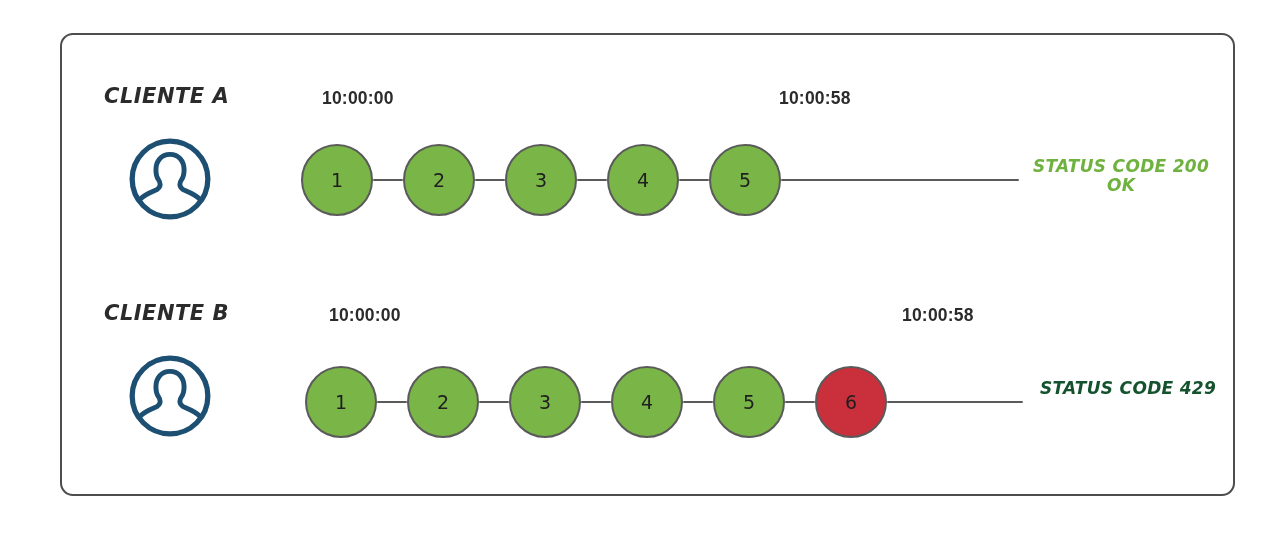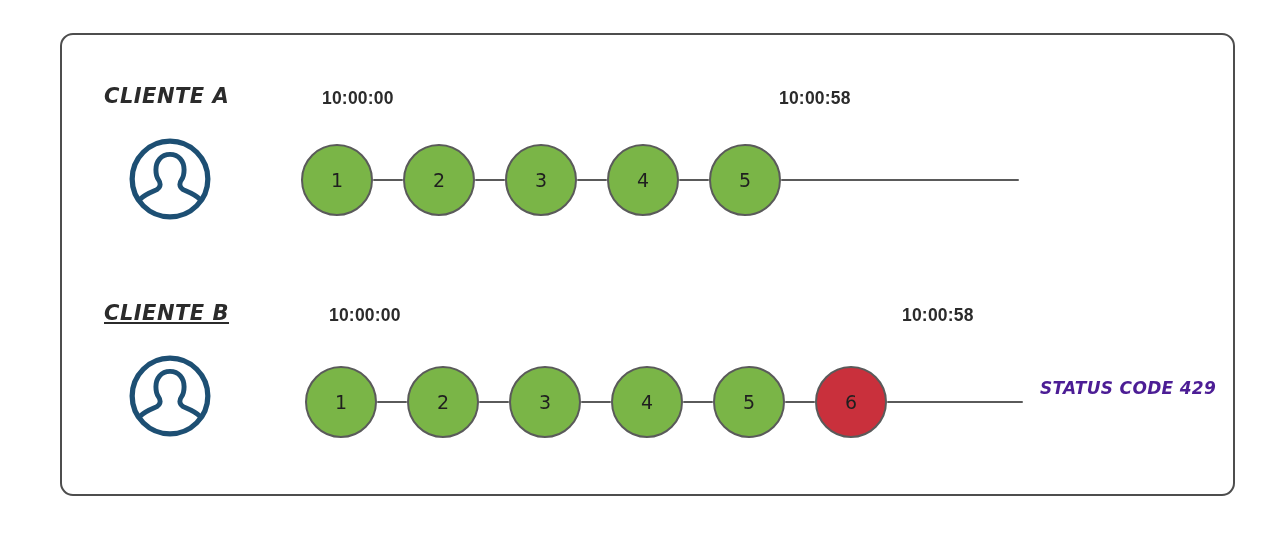--- a/index.html
+++ b/index.html
@@ -92,21 +92,21 @@
     text-align: center;
     white-space: nowrap;
     font-family: "DejaVu Sans", sans-serif;
     font-style: italic;
     font-weight: 700;
     line-height: 1.12;
   }
   .status .line1 { font-size: 17px; letter-spacing: 0.3px; }
   .status .line2 { font-size: 17px; letter-spacing: 0.3px; }
   .status.ok     { color: #6FB23F; }
-  .status.err    { color: #4c1d95; }
+  .status.err    { color: #14532d; }
 </style>
 </head>
 <body>
 
 <div id="canvas">
 
   <div id="frame"></div>
 
   <div class="client-label" style="left:104px; top:84px;">CLIENTE A</div>
 
@@ -147,22 +147,26 @@
   <div class="node green" style="left:505px; top:144px;">
     <span>3</span>
   </div>
   <div class="node green" style="left:607px; top:144px;">
     <span>4</span>
   </div>
   <div class="node green" style="left:709px; top:144px;">
     <span>5</span>
   </div>
 
-
-  <div class="client-label" style="left:104px; top:301px;text-decoration:underline;">CLIENTE B</div>
+  <div class="status ok" style="left:1026px; top:157px; width:190px;">
+    <div class="line1">STATUS CODE 200</div>
+    <div class="line2">OK</div>
+  </div>
+
+  <div class="client-label" style="left:104px; top:301px;">CLIENTE B</div>
 
   <div class="timestamp" style="left:305px; top:305px;">10:00:00</div>
 
   <div class="timestamp" style="left:878px; top:305px;">10:00:58</div>
 
   <div class="avatar" style="left:126px; top:352px;">
     <svg viewBox="0 0 100 100" width="88" height="88" aria-hidden="true">
       <circle cx="50" cy="50" r="43" fill="none" stroke="#1D4F73" stroke-width="6"></circle>
       <path d="M50 22
                c-10 0 -16 7.5 -16 17.5

